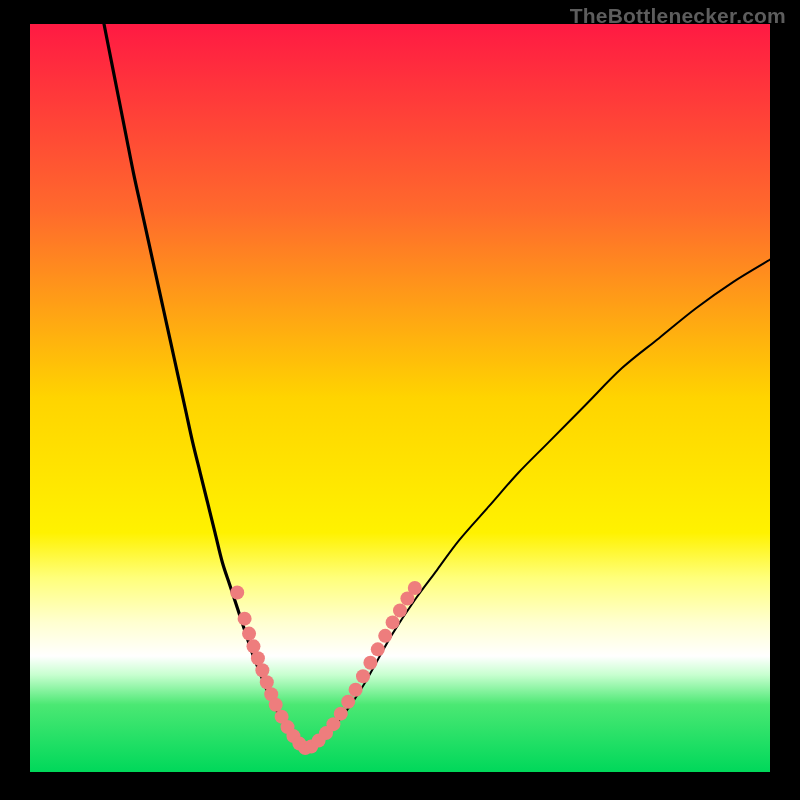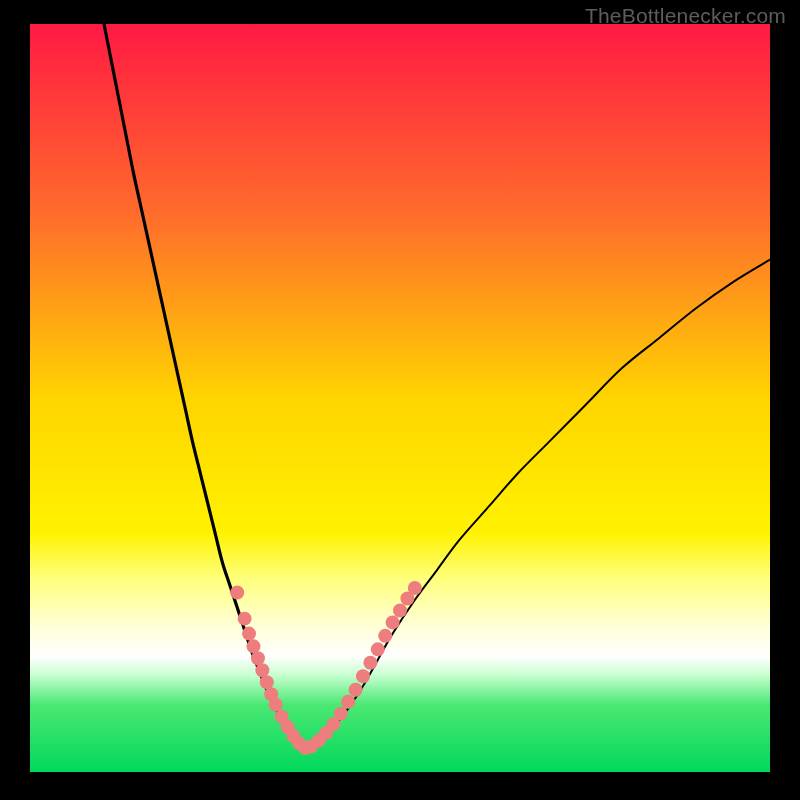--- a/index.html
+++ b/index.html
@@ -10,21 +10,21 @@
     background: #000;
     font-family: Arial, Helvetica, sans-serif;
     overflow: hidden;
   }
   .watermark {
     position: absolute;
     top: 4px;
     right: 14px;
     color: #5d5d5d;
     font-size: 21px;
-    font-weight: 400;
+    font-weight: 700;
     letter-spacing: 0.2px;
     z-index: 10;
   }
   .frame {
     position: absolute;
     top: 24px;
     left: 30px;
     width: 740px;
     height: 748px;
     background: #000;

